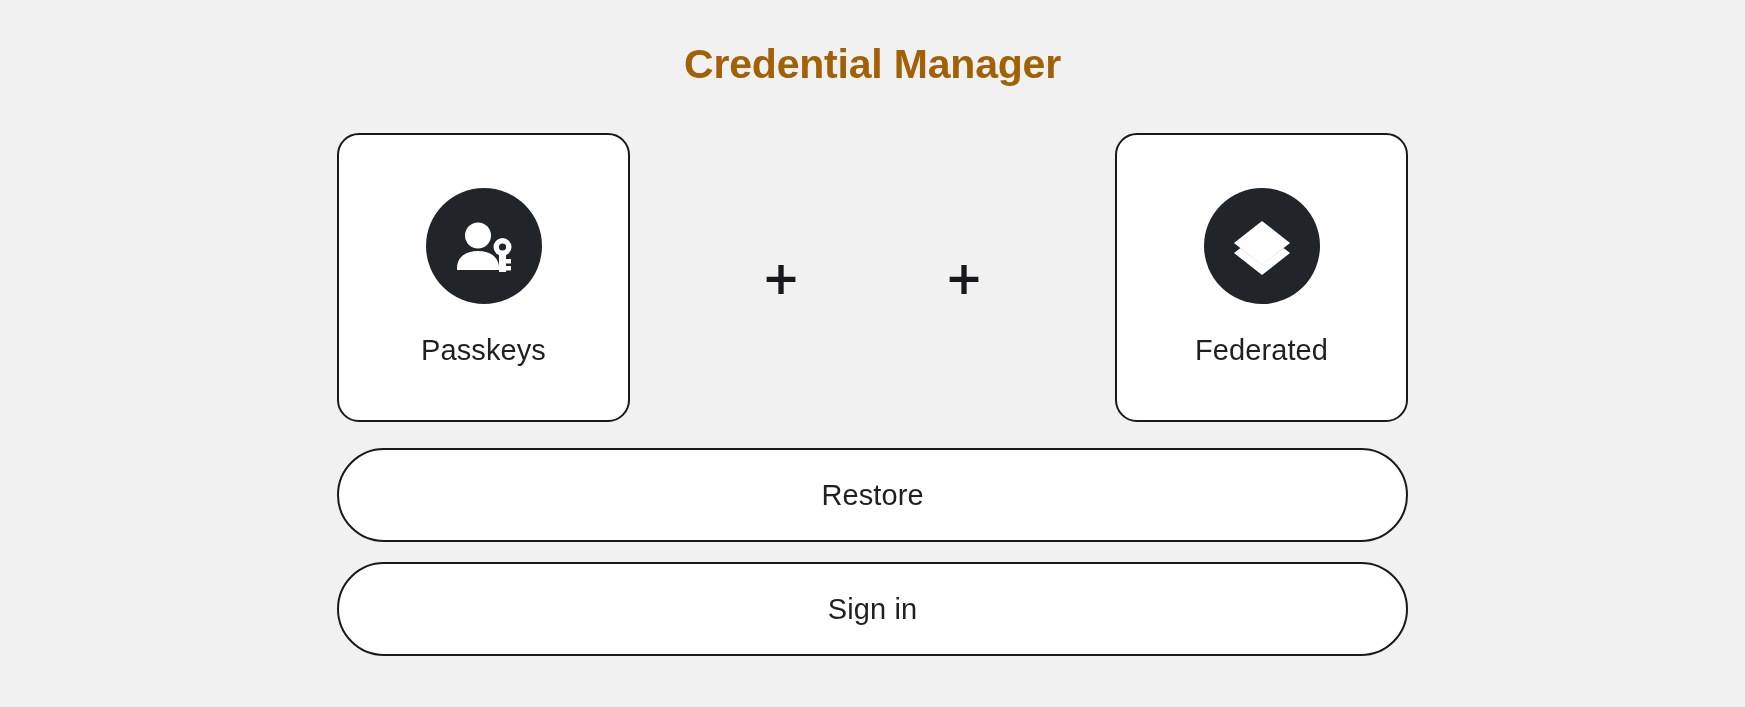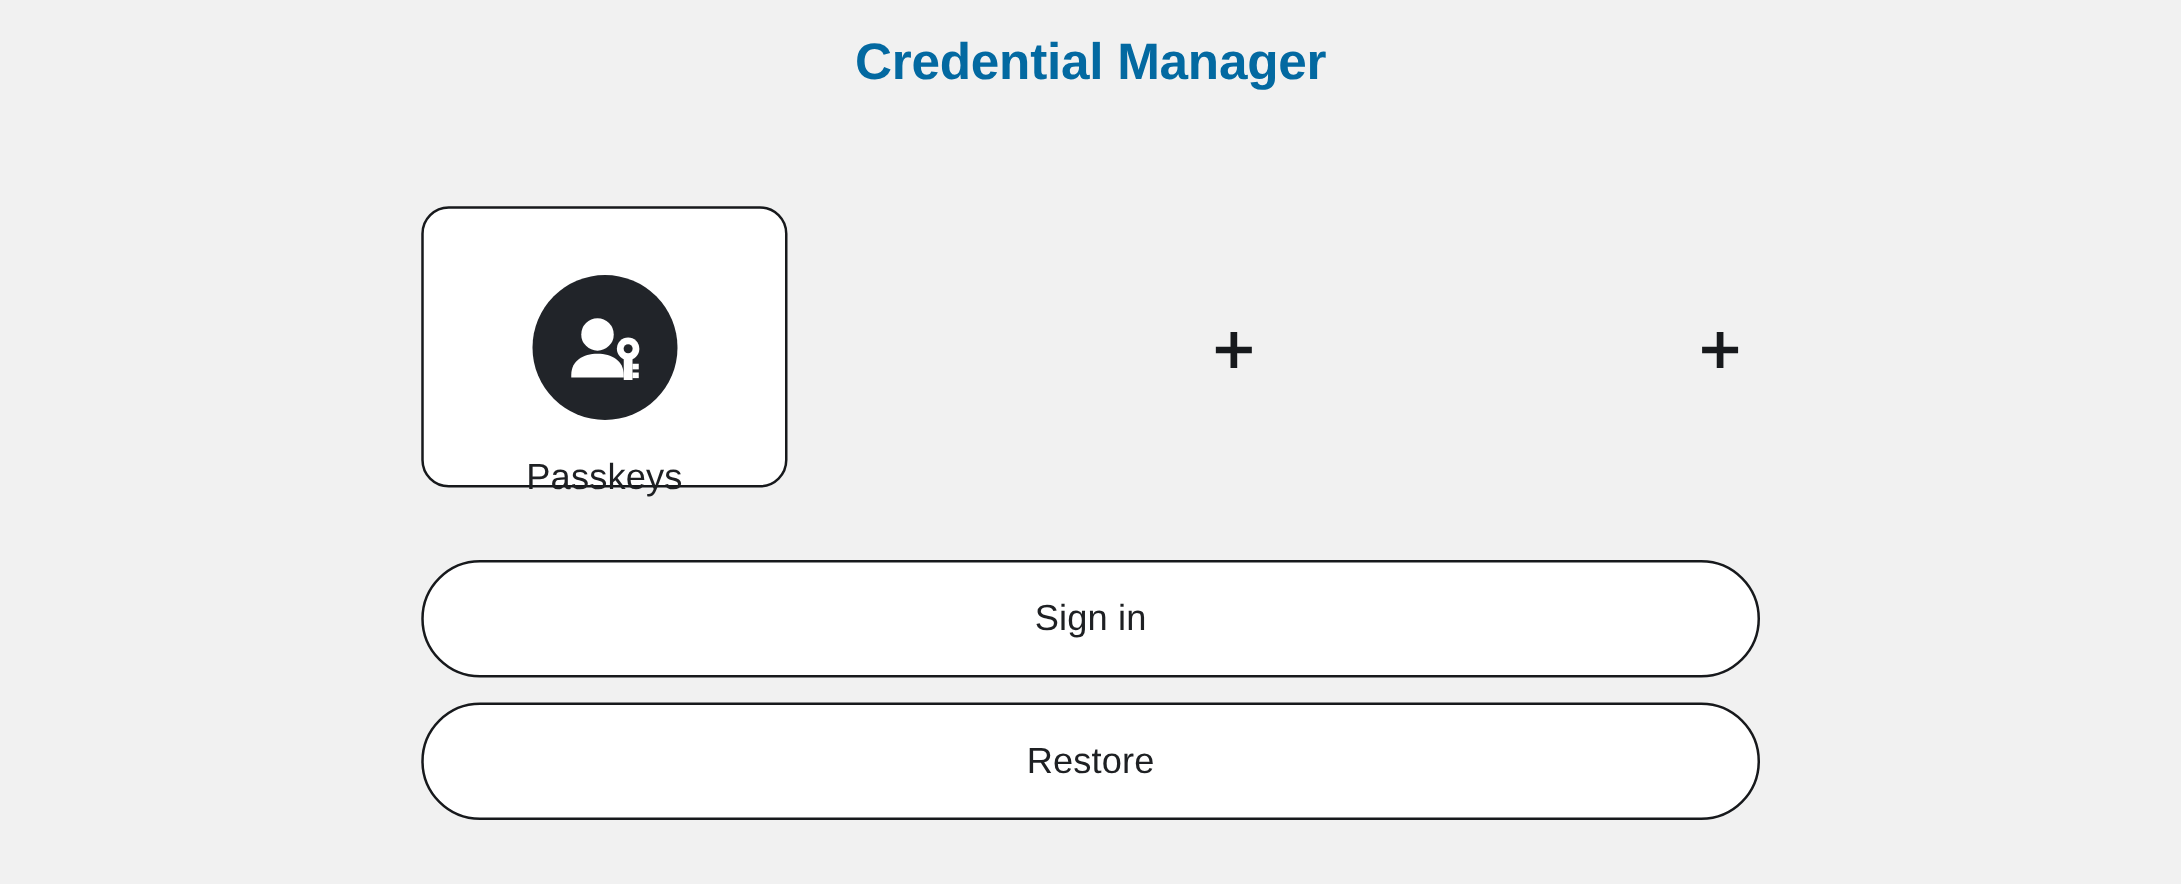--- a/index.html
+++ b/index.html
@@ -19,46 +19,46 @@
     position: relative;
     width: 1745px;
     height: 707px;
     box-sizing: border-box;
   }
 
   
   .title {
     position: absolute;
     left: 0;
-    top: 25px;
+    top: 40px;
     width: 1745px;
     text-align: center;
     font-size: 41px;
     font-weight: bold;
     letter-spacing: -0.2px;
-    color: #0369a1;
+    color: #a16207;
     line-height: 1.2;
   }
 
   
   .card-row {
     position: absolute;
     left: 337px;
     top: 133px;
     width: 1071px;
     height: 289px;
     display: flex;
     align-items: center;
     justify-content: space-between;
   }
 
   .card {
     box-sizing: border-box;
     width: 293px;
-    height: 225px;
+    height: 289px;
     background: #ffffff;
     border: 2.6px solid #17191c;
     border-radius: 22px;
     display: flex;
     flex-direction: column;
     align-items: center;
     justify-content: flex-start;
     padding-top: 53px;
   }
 
@@ -154,21 +154,34 @@
         </svg>
       </div>
       <div class="card-label">Passkeys</div>
     </div>
 
     <div class="plus">+</div>
 
 
     <div class="plus">+</div>
 
+    <div class="card">
+      <div class="icon-circle">
+        <svg width="72" height="72" viewBox="0 0 72 72" aria-hidden="true">
+
+          <path d="M36 11 L64 33 L36 55 L8 33 Z" fill="#ffffff"></path>
+
+          <path d="M36 65 L8 43 L14.5 38 L36 54.5 L57.5 38 L64 43 Z" fill="#ffffff"></path>
+
+          <path d="M36 48.5 L12 30.5 L12 26 L60 26 L60 30.5 Z" fill="#212429" opacity="0"></path>
+        </svg>
+      </div>
+      <div class="card-label">Federated</div>
+    </div>
 
   </div>
 
   <div class="actions">
+    <button class="pill-btn">Restore</button>
     <button class="pill-btn">Sign in</button>
-    <button class="pill-btn">Restore</button>
   </div>
 
 </div>
 
 </body></html>

